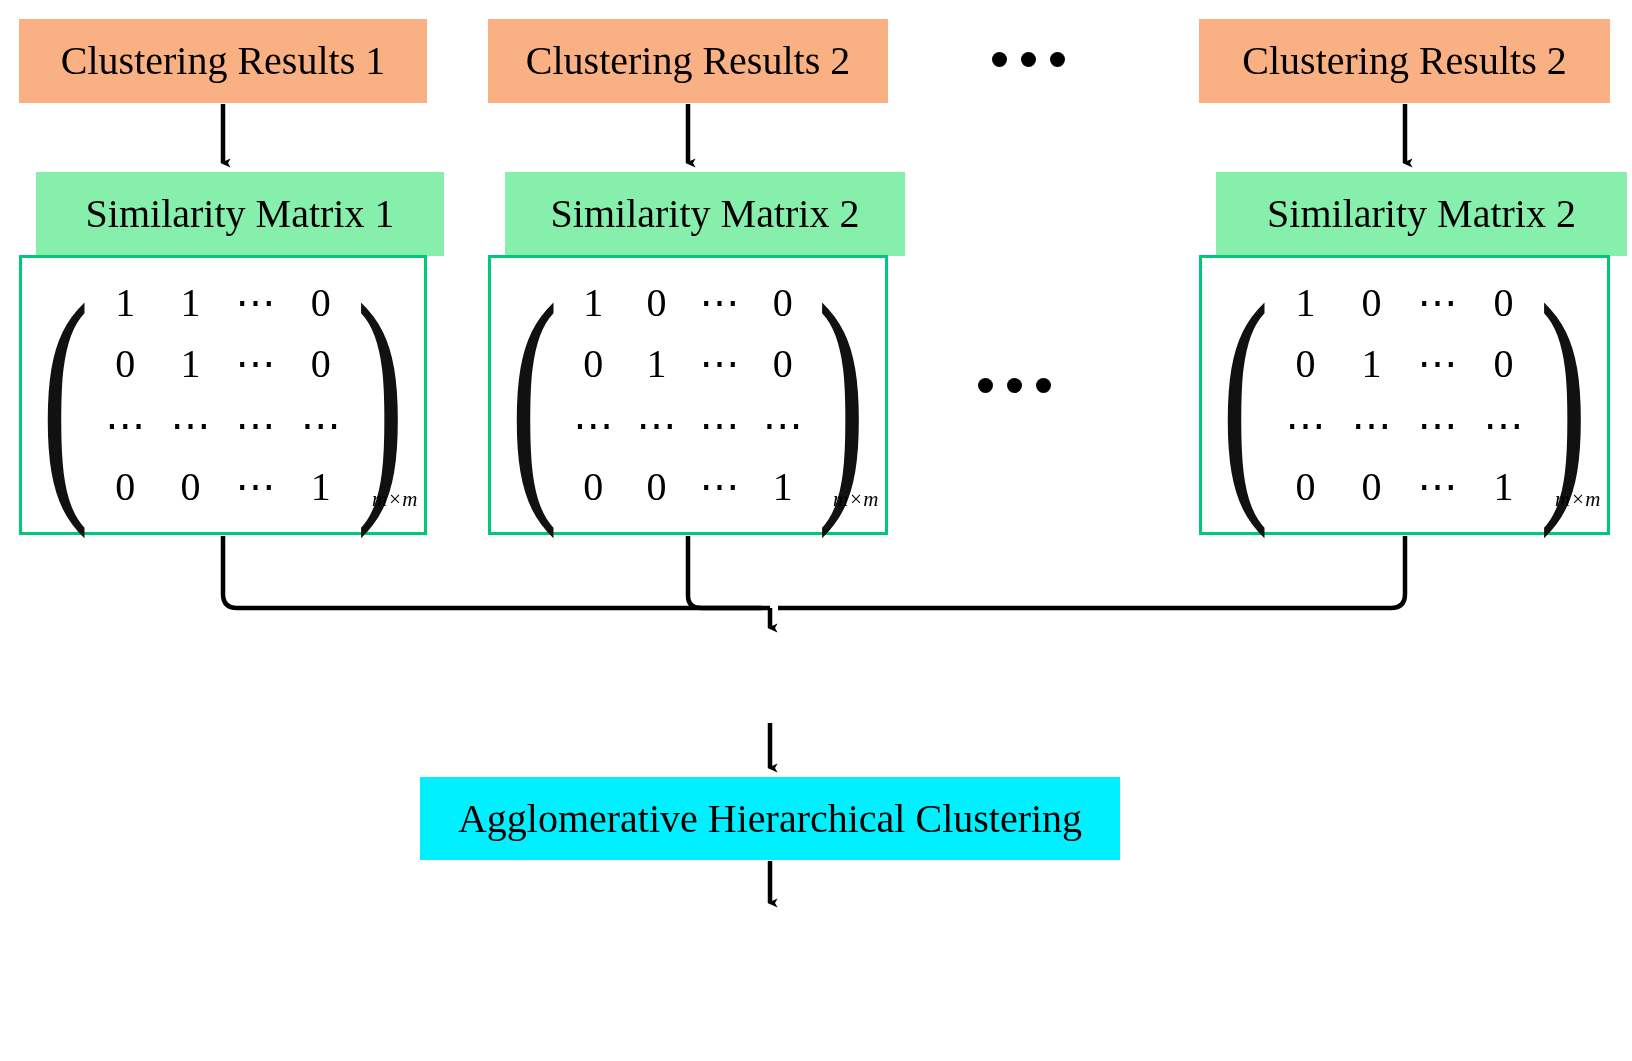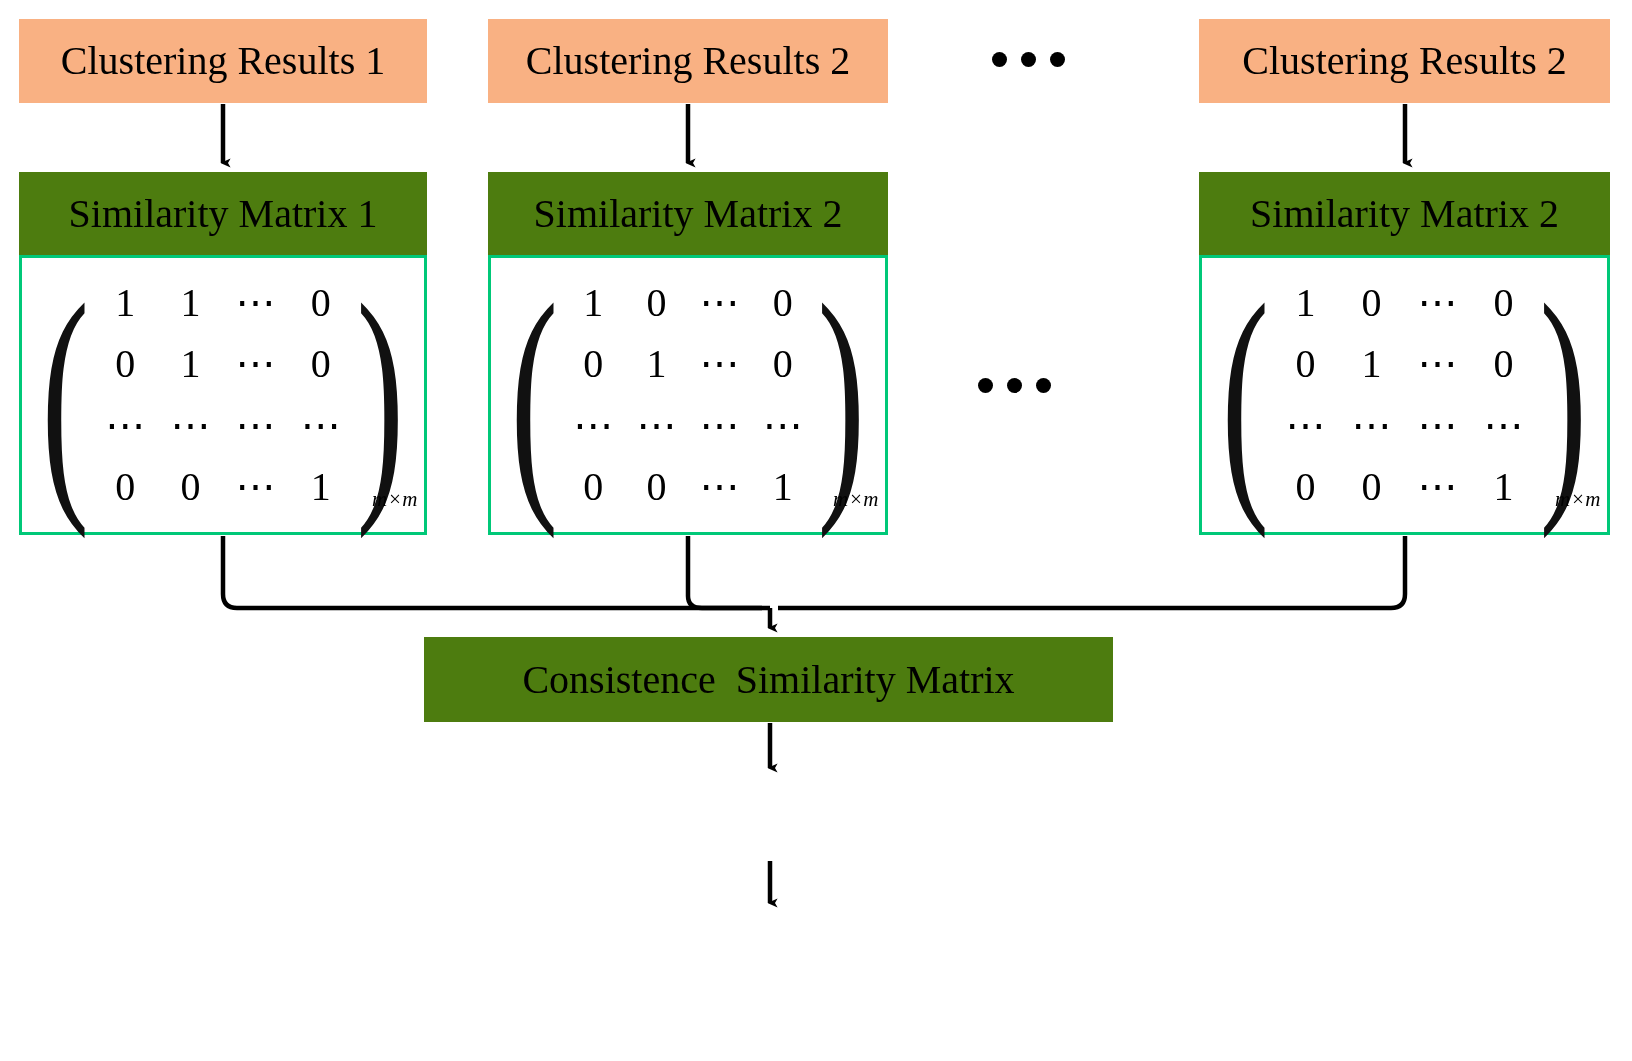--- a/index.html
+++ b/index.html
@@ -5,21 +5,21 @@
   html,body{margin:0;padding:0;background:#ffffff;}
   body{width:1632px;height:1061px;position:relative;overflow:hidden;
        font-family:"Liberation Serif","DejaVu Serif",serif;color:#000;}
   .stage{position:absolute;left:0;top:0;width:1632px;height:1061px;}
 
   .box{position:absolute;display:flex;align-items:center;justify-content:center;
        text-align:right;box-sizing:border-box;line-height:1;}
   .box span{display:block;white-space:pre;}
 
   .orange{background:#f9b183;}
-  .green{background:#4d7c0f;}
+  .green{background:#86efac;margin-left:17px;}
   .cyan{background:#00f0ff;}
 
   
   .c1-top{left:19px;top:19px;width:408px;height:84px;font-size:40px;}
   .c2-top{left:488px;top:19px;width:400px;height:84px;font-size:40px;}
   .c3-top{left:1199px;top:19px;width:411px;height:84px;font-size:40px;}
 
   .c1-hdr{left:19px;top:172px;width:408px;height:84px;font-size:40px;}
   .c2-hdr{left:488px;top:172px;width:400px;height:84px;font-size:40px;}
   .c3-hdr{left:1199px;top:172px;width:411px;height:84px;font-size:40px;}
@@ -209,19 +209,19 @@
     </div>
     <span class="sub-mm">m×m</span>
   </div>
 
   <div class="dots dots-mid">
     <i></i>
       <i></i>
       <i></i>
   </div>
 
-  <div class="box green consist">
-    <span>Consistence  Similarity Matrix</span>
-  </div>
-
+
+  <div class="box cyan agglo">
+    <span>Agglomerative Hierarchical Clustering</span>
+  </div>
 
 
 </div>
 
 </body></html>

